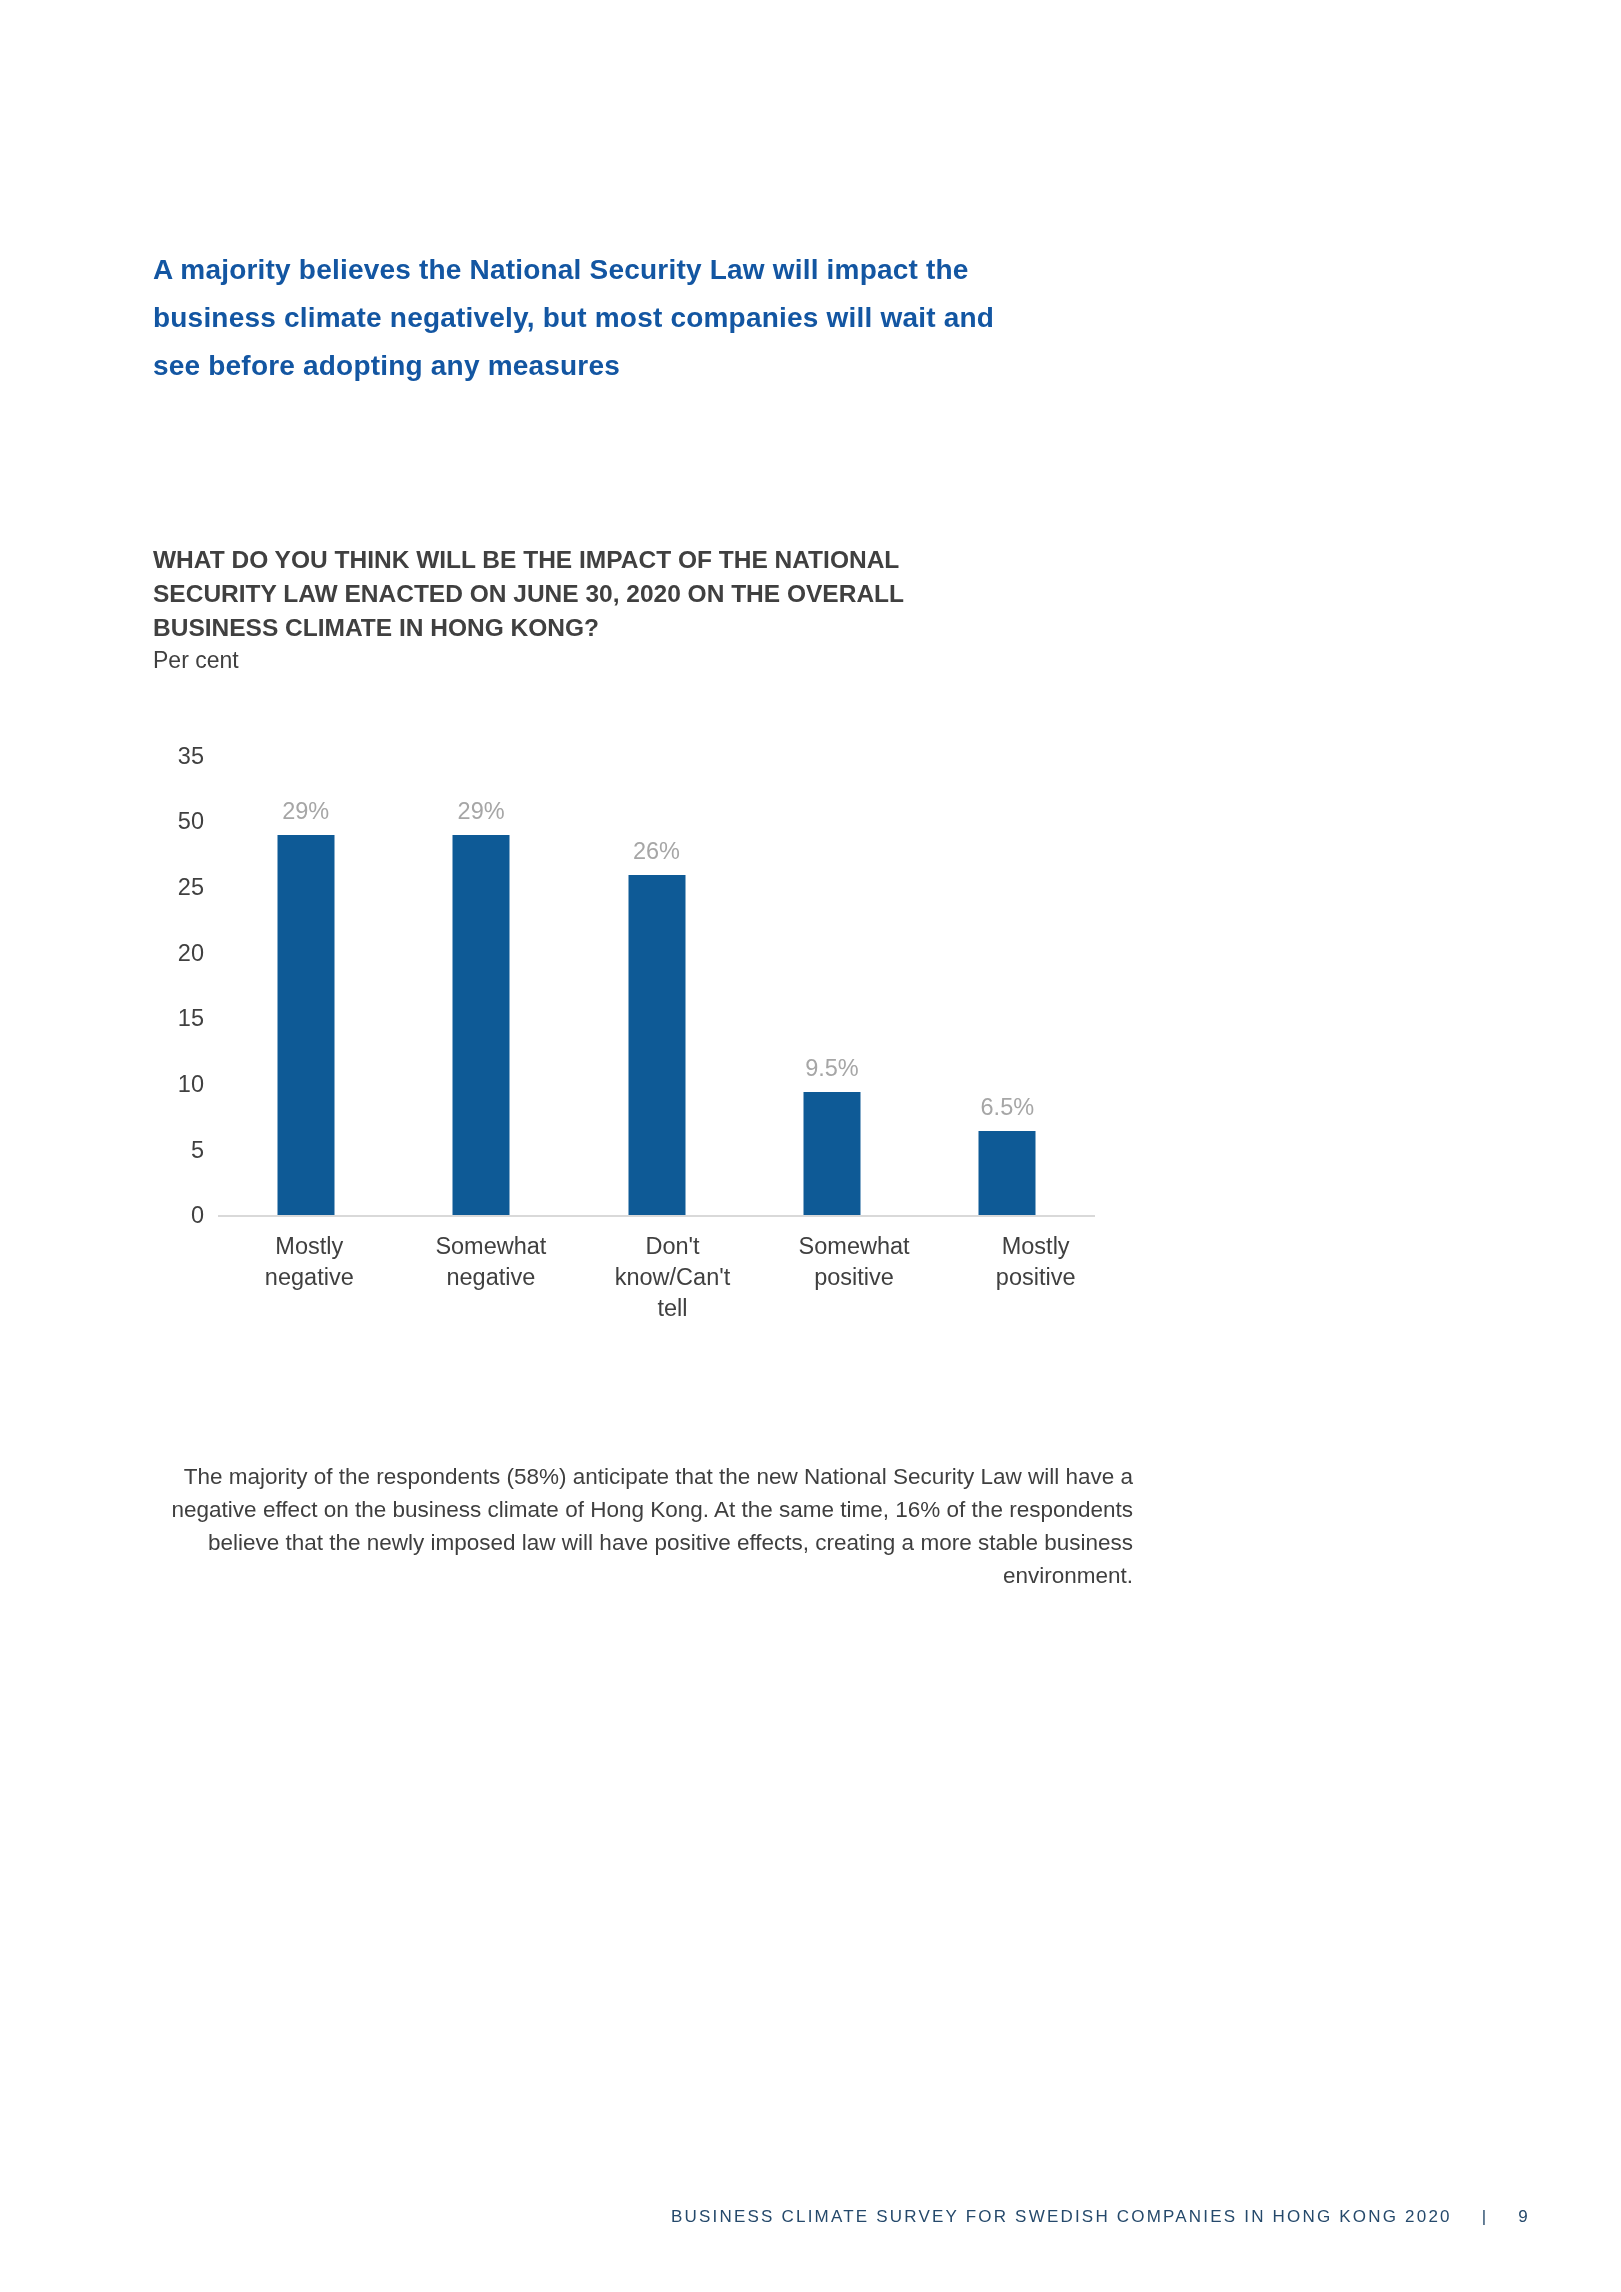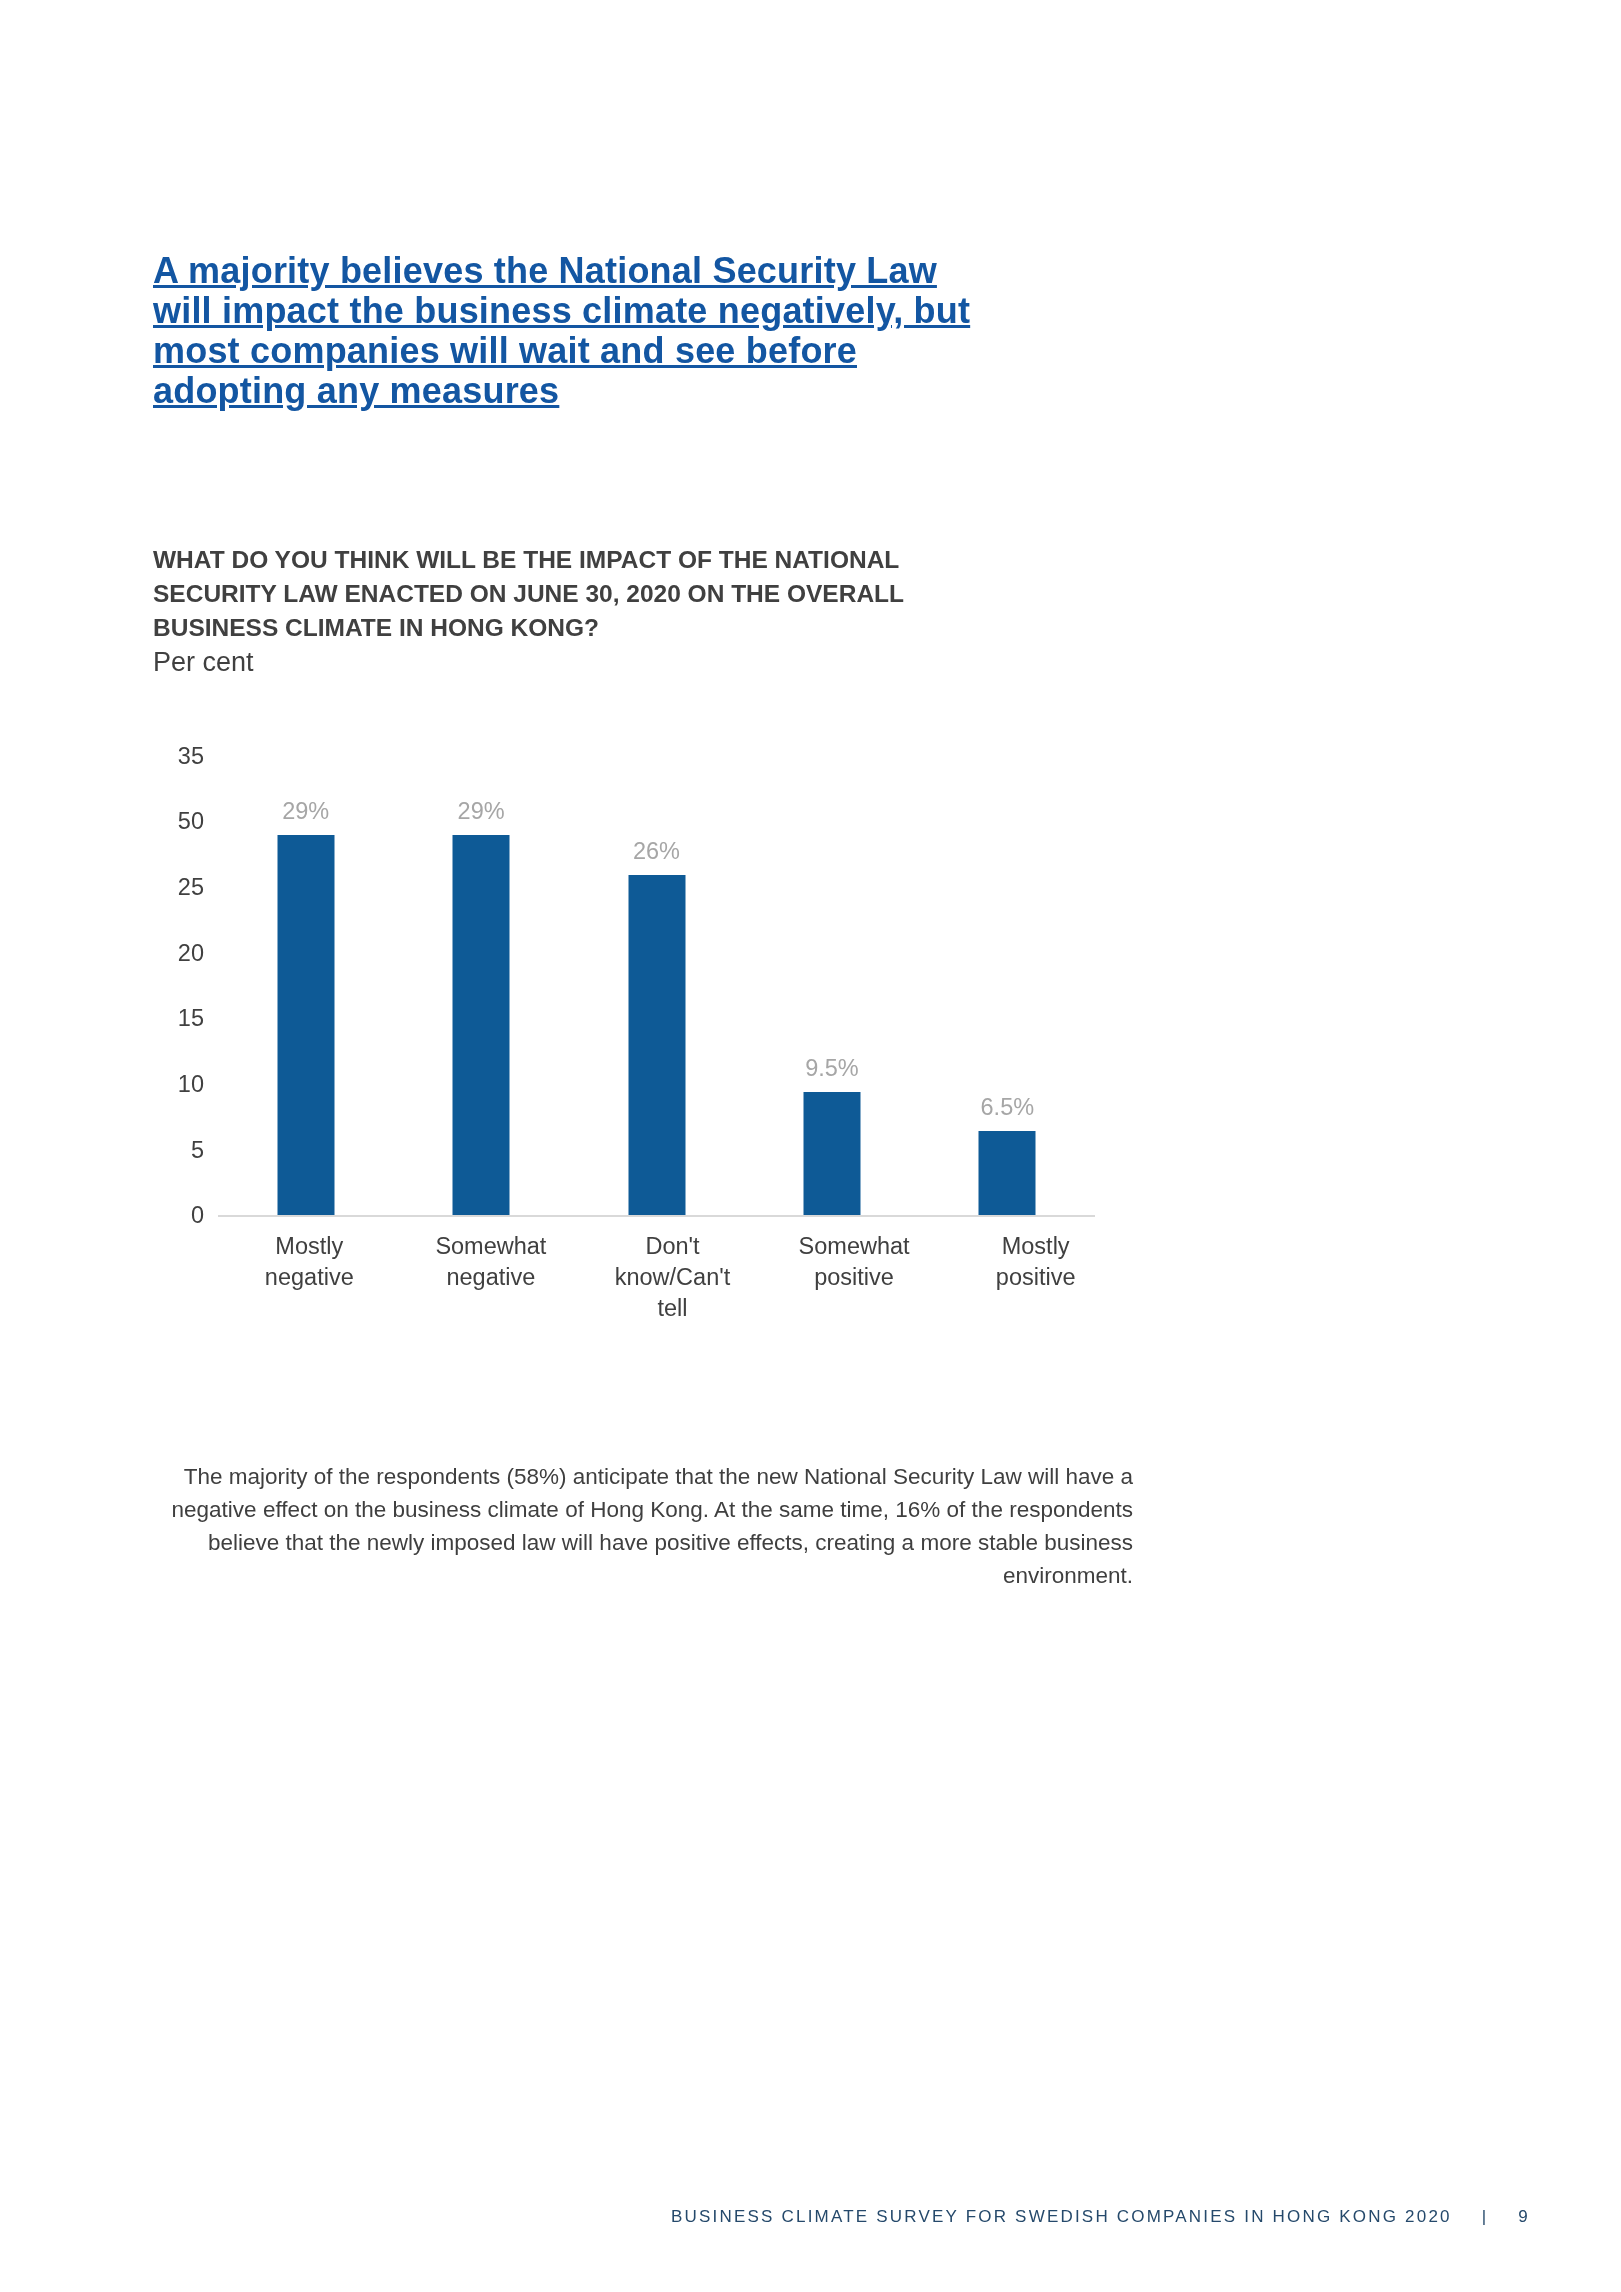--- a/index.html
+++ b/index.html
@@ -5,31 +5,31 @@
   html,body{margin:0;padding:0;background:#ffffff;}
   #page{
     position:relative;
     width:1621px;height:2293px;
     background:#ffffff;
     font-family:"Liberation Sans","DejaVu Sans",sans-serif;
     overflow:hidden;
   }
   .headline{
     position:absolute;left:153px;top:227px;width:843px;
-    font-size:36px;font-weight:bold;line-height:40px;
-    color:#1356A2;letter-spacing:0.2px;text-decoration:underline;
+    font-size:28px;font-weight:bold;line-height:48px;
+    color:#1356A2;letter-spacing:0.2px;
   }
   .question{
     position:absolute;left:153px;top:523px;width:814px;
     font-size:24.5px;font-weight:bold;line-height:34px;
     color:#404040;
   }
   .unit-label{
     position:absolute;left:153px;top:647px;
-    font-size:27px;color:#404040;
+    font-size:23px;color:#404040;
   }
   
   .chart{position:absolute;left:147px;top:725px;width:970px;height:588px;}
   .y-tick{
     position:absolute;left:0;width:57px;height:27.4px;
     text-align:right;font-size:23.5px;color:#404040;line-height:27.4px;
   }
   .axis-line{
     position:absolute;left:71px;top:490px;width:877px;height:2px;
     background:#D9D9D9;

